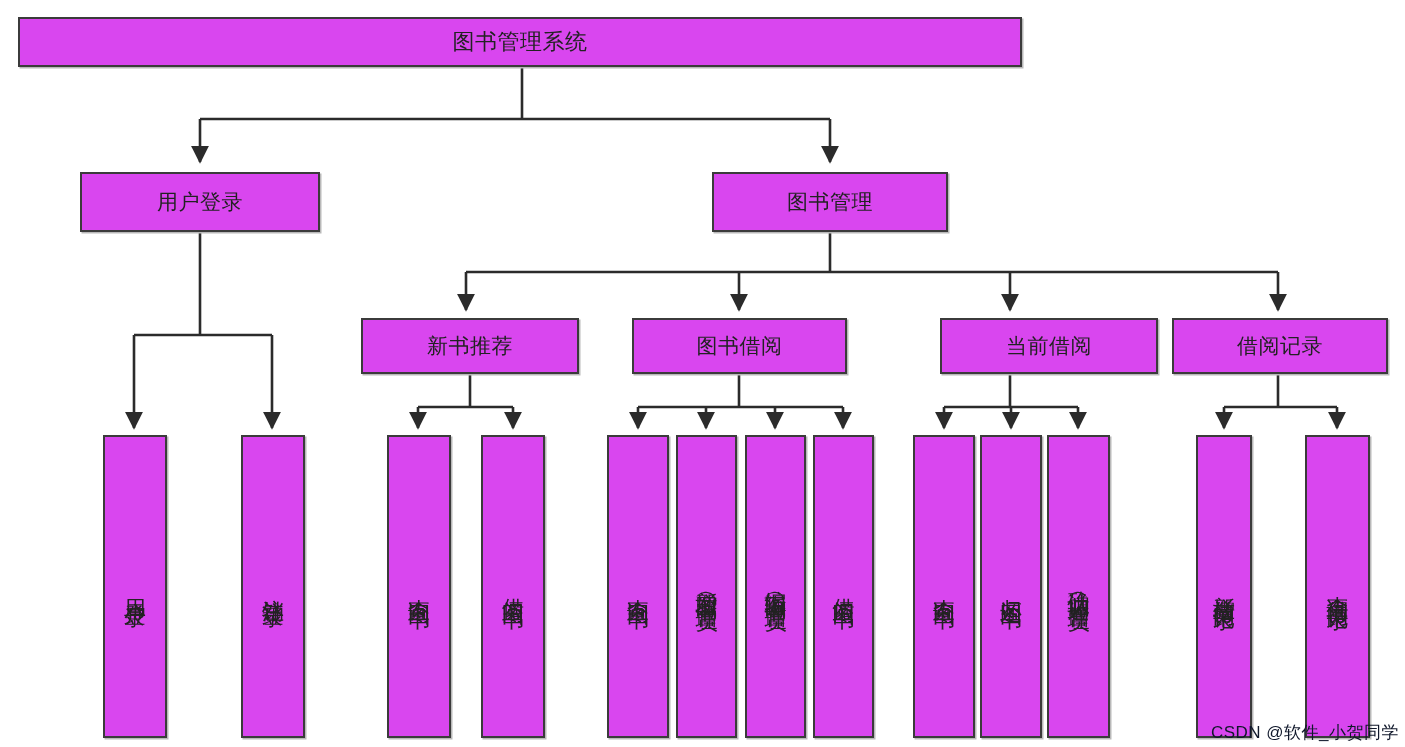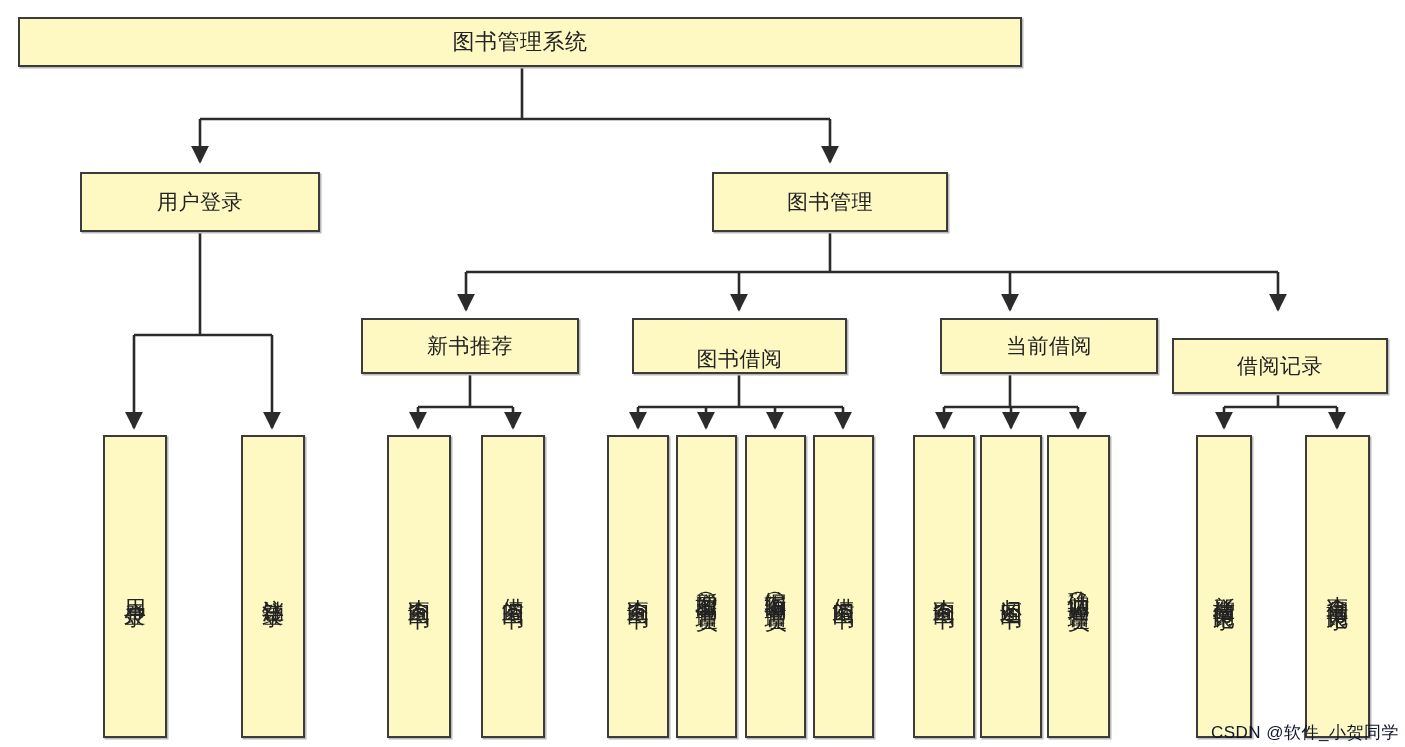--- a/index.html
+++ b/index.html
@@ -21,21 +21,21 @@
     position: absolute;
     left: 0;
     top: 0;
     width: 1405px;
     height: 747px;
     pointer-events: none;
   }
   .node {
     position: absolute;
     box-sizing: border-box;
-    background: #fef9c3;
+    background: #d946ef;
     border: 2px solid #3b3b3b;
     box-shadow: 1.5px 1.5px 0 0 #b9b9b9;
     display: flex;
     align-items: center;
     justify-content: center;
   }
   .node .label {
     color: #222222;
     text-align: center;
     line-height: 1.18;
@@ -136,27 +136,27 @@
         <span class="label">用户登录</span>
       </div>
       <div class="node horiz" style="left: 712px; top: 172px; width: 236px; height: 60px; justify-content: center;">
         <span class="label">图书管理</span>
       </div>
     </div>
   <div id="level3-layer">
       <div class="node horiz" style="left: 361px; top: 318px; width: 218px; height: 56px;">
         <span class="label">新书推荐</span>
       </div>
-      <div class="node horiz" style="left: 632px; top: 318px; width: 215px; height: 56px; align-items: flex-end;">
+      <div class="node horiz" style="left: 632px; top: 318px; width: 215px; height: 56px;">
         <span class="label">图书借阅</span>
       </div>
       <div class="node horiz" style="left: 940px; top: 318px; width: 218px; height: 56px;">
         <span class="label">当前借阅</span>
       </div>
-      <div class="node horiz" style="left: 1172px; top: 318px; width: 216px; height: 56px; margin-top: 20px;">
+      <div class="node horiz" style="left: 1172px; top: 318px; width: 216px; height: 56px;">
         <span class="label">借阅记录</span>
       </div>
     </div>
   <div id="leaf-layer">
       <div class="node vert" style="left: 103px; top: 435px; width: 64px; height: 303px;">
         <span class="label">用户登录</span>
       </div>
       <div class="node vert" style="left: 241px; top: 435px; width: 64px; height: 303px;">
         <span class="label">注销登录</span>
       </div>

